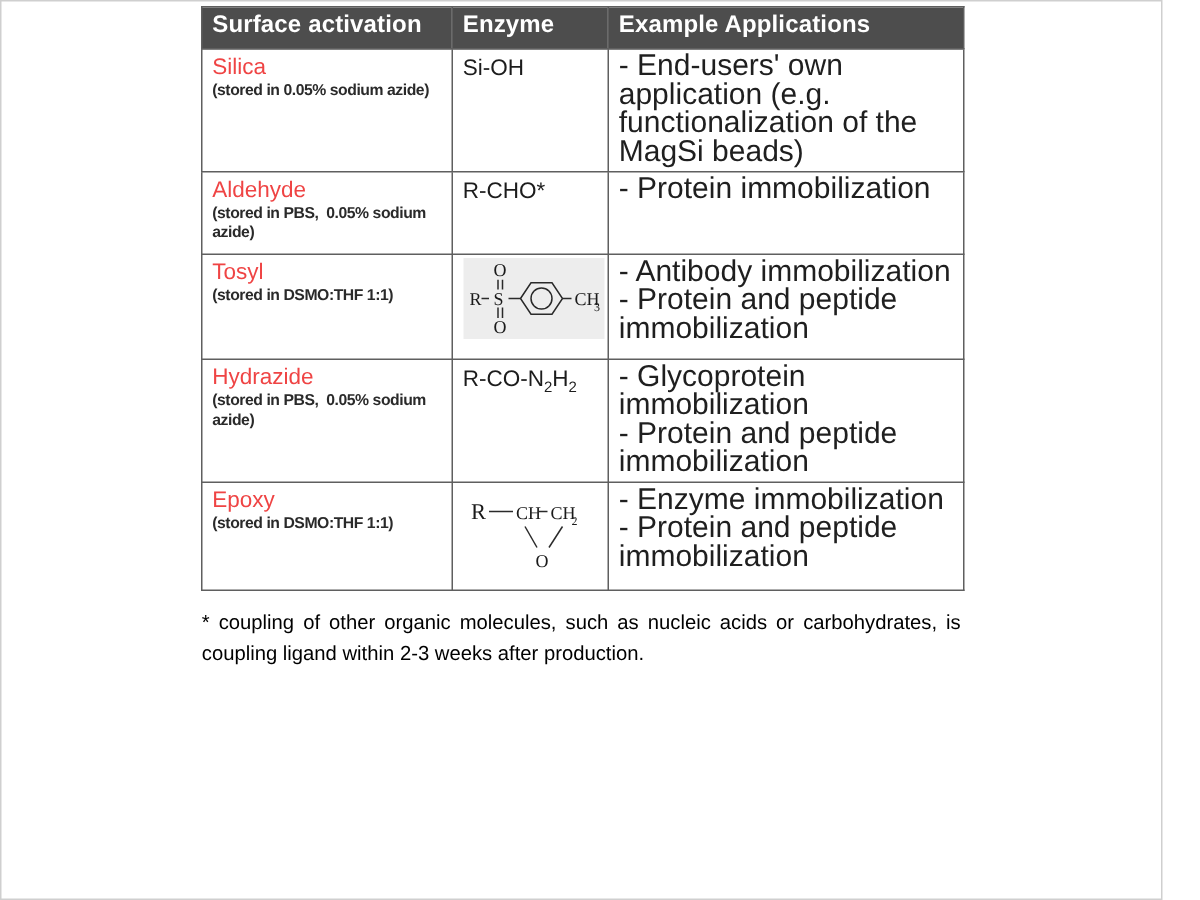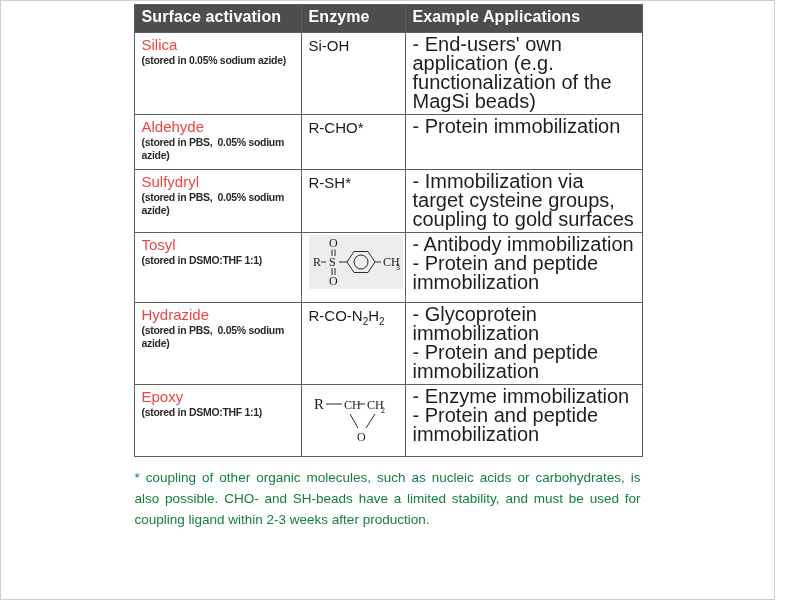--- a/index.html
+++ b/index.html
@@ -38,21 +38,21 @@
   svg.struct text{
     font-family:"Liberation Serif","DejaVu Serif",serif;fill:#1a1a1a;
     font-size:12px;
   }
   svg.struct text.big{font-size:15px;}
   svg.struct text.sub{font-size:8px;}
   svg.struct line{stroke:#2a2a2a;stroke-width:1;}
   svg.struct .ring{fill:none;stroke:#2a2a2a;stroke-width:1;}
   .footnote{width:506px;margin:10px auto 0 auto;}
   .fline{
-    font-size:13.5px;line-height:21px;color:#15803d;
+    font-size:13.5px;line-height:21px;color:#000000;
     text-align:justify;
   }
   .fline.just{text-align-last:justify;}
 </style>
 </head>
 <body>
 
 <div class="page">
   <div class="content">
     <table class="spec">
@@ -91,32 +91,20 @@
           </td>
           <td>
             <span class="fm">R-CHO*</span>
           </td>
           <td>
             <div class="app">- Protein immobilization</div>
           </td>
         </tr>
 
 
-        <tr>
-          <td>
-            <div class="nm">Sulfydryl</div>
-            <div class="st">(stored in PBS,  0.05% sodium azide)</div>
-          </td>
-          <td>
-            <span class="fm">R-SH*</span>
-          </td>
-          <td>
-            <div class="app">- Immobilization via target cysteine groups, coupling to gold surfaces</div>
-          </td>
-        </tr>
 
         <tr class="h70">
           <td>
             <div class="nm">Tosyl</div>
             <div class="st">(stored in DSMO:THF 1:1)</div>
           </td>
           <td>
             <div class="structwrap tosylbg">
               <svg class="struct" width="94" height="54" viewBox="0 0 94 54">
                 <text x="4" y="31">R</text>
@@ -182,16 +170,15 @@
             <div class="app">- Protein and peptide immobilization</div>
           </td>
         </tr>
 
       </tbody>
     </table>
   </div>
 
   <div class="footnote">
     <div class="fline just">* coupling of other organic molecules, such as nucleic acids or carbohydrates, is</div>
-    <div class="fline just">also possible. CHO- and SH-beads have a limited stability, and must be used for</div>
     <div class="fline">coupling ligand within 2-3 weeks after production.</div>
   </div>
 </div>
 
 </body></html>

